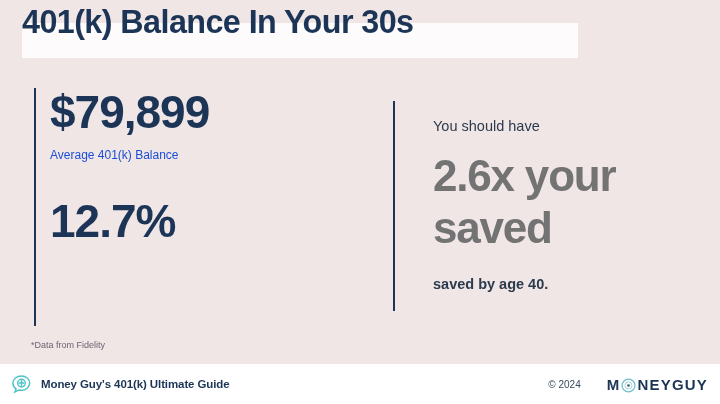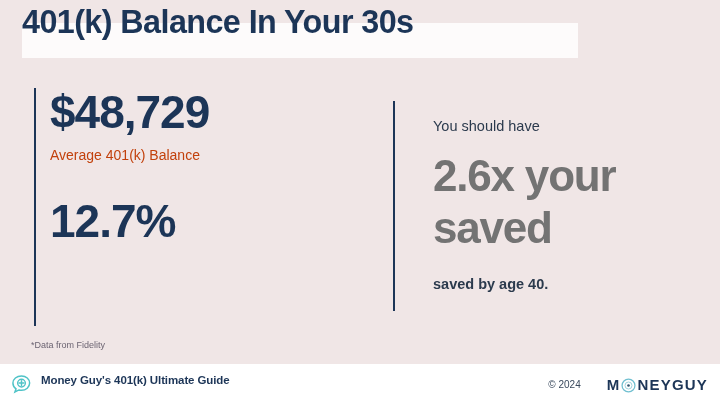--- a/index.html
+++ b/index.html
@@ -86,23 +86,23 @@
     font-family: "Liberation Sans", sans-serif;
     font-weight: bold;
     font-size: 46px;
     color: #1c3557;
     letter-spacing: -1px;
     line-height: 52px;
     white-space: nowrap;
   }
   .stat-label {
     font-family: "Liberation Sans", sans-serif;
-    font-size: 14px;
+    font-size: 12px;
     font-weight: 400;
-    color: #c2410c;
+    color: #1d4ed8;
     line-height: 20px;
     margin-top: 7px;
     white-space: nowrap;
   }
   .stat-block-2 {
     margin-top: 30px;
   }
 
   .lead-in {
     font-family: "Liberation Sans", sans-serif;
@@ -157,21 +157,21 @@
     height: 40px;
     background: #ffffff;
     display: flex;
     align-items: center;
     justify-content: space-between;
     box-sizing: border-box;
     padding: 0 12px 0 11px;
   }
   .footer-left {
     display: flex;
-    align-items: flex-start;
+    align-items: center;
     gap: 9px;
   }
   .bubble-icon {
     width: 21px;
     height: 21px;
     flex: 0 0 auto;
     display: block;
   }
   .footer-title {
     font-family: "Liberation Sans", sans-serif;
@@ -219,21 +219,21 @@
 
   <div class="title-wrap">
     <div class="title-highlight"></div>
     <div class="title-text">401(k) Balance In Your 30s</div>
   </div>
 
   <div class="col-rule col-left-rule"></div>
 
   <div class="col col-left">
     <div>
-      <div class="stat-big">$48,729</div>
+      <div class="stat-big">$79,899</div>
       <div class="stat-label">Average 401(k) Balance</div>
     </div>
     <div class="stat-block-2">
       <div class="stat-big">12.7%</div>
     </div>
   </div>
 
   <div class="col-rule col-right-rule"></div>
 
   <div class="col col-right">

